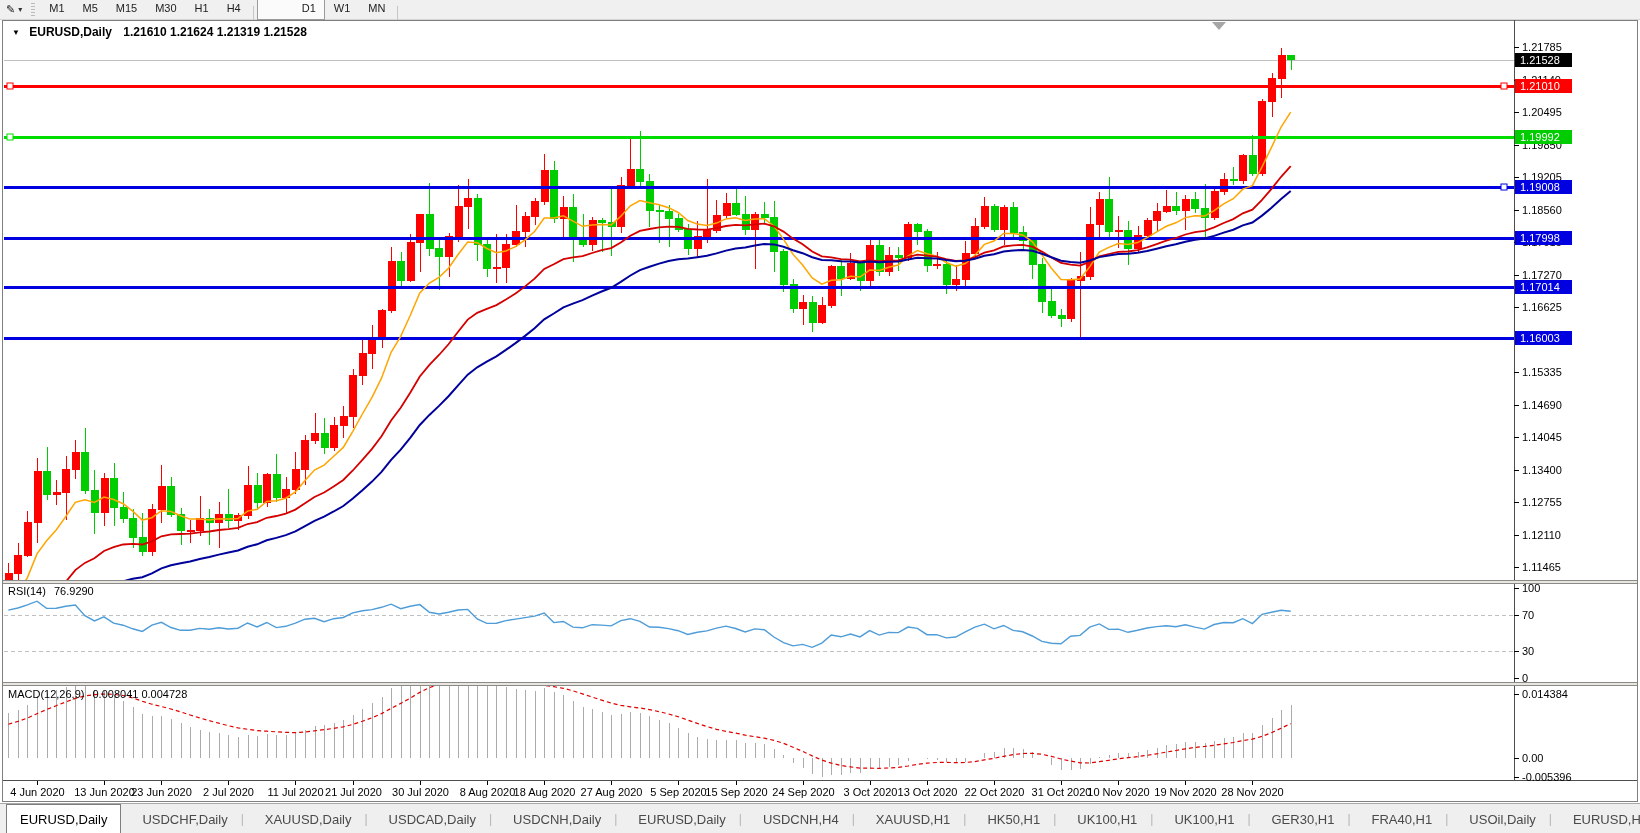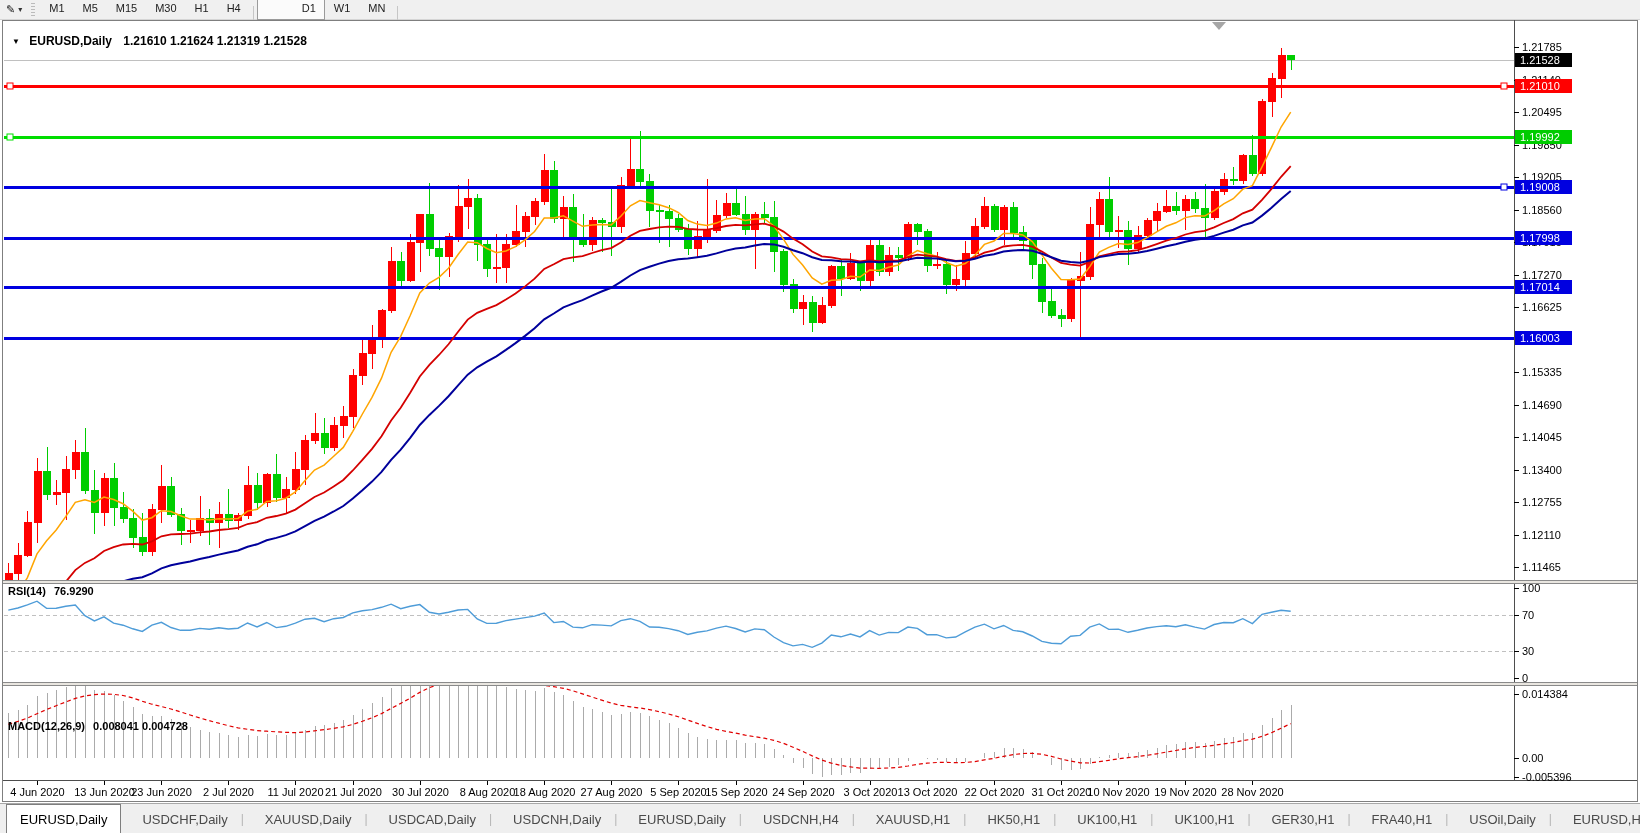--- a/index.html
+++ b/index.html
@@ -10,26 +10,26 @@
            border-bottom:1px solid #d5d5d5;display:flex;align-items:center;font-size:11px;color:#222;}
   .tool-icon{display:flex;align-items:center;padding:0 4px 0 6px;height:17px;cursor:pointer;}
   .tool-icon .glyph{font-size:11px;line-height:11px;}
   .tool-icon .caret{font-size:8px;margin-left:3px;color:#333;}
   .grip{width:4px;height:13px;margin:0 5px;background:repeating-linear-gradient(
         to bottom,#bbb 0 1px,transparent 1px 3px);}
   .tf-btn{padding:2px 8px;height:15px;line-height:13px;cursor:pointer;border:1px solid transparent;color:#222;}
   .tf-btn.active{background:#fbfbfb;border:1px solid #9a9a9a;padding-left:44px;}
   .tb-sep{width:1px;height:14px;background:#c6c6c6;margin:0 3px;}
   
-  .chart-title{position:absolute;left:12px;top:34px;font-size:12px;font-weight:700;color:#000;z-index:5;text-align:center;}
+  .chart-title{position:absolute;left:12px;top:25px;font-size:12px;font-weight:700;color:#000;z-index:5;text-align:center;}
   .chart-title .tri{font-size:8px;margin-right:6px;vertical-align:1px;cursor:pointer;}
-  .pane-label{position:absolute;font-size:11px;font-weight:700;color:#000;z-index:5;}
+  .pane-label{position:absolute;font-size:11px;font-weight:400;color:#000;z-index:5;}
   .pane-label .val{margin-left:5px;}
   #rsi-label{left:8px;top:585px;}
-  #macd-label{left:8px;top:688px;margin-top:32px;}
+  #macd-label{left:8px;top:688px;}
   svg text{font-family:"Liberation Sans",sans-serif;}
   
   .tabbar{position:absolute;left:0;top:803px;width:1640px;height:30px;background:#efefef;
           border-top:1px solid #a8a8a8;display:flex;align-items:stretch;font-size:13px;color:#4a4a4a;}
   .tab{display:flex;align-items:center;padding:0 13px;cursor:pointer;white-space:nowrap;margin-left:8px;}
   .tab.active{background:#fff;border:1px solid #7e7e7e;border-bottom:none;color:#000;margin-left:6px;}
   .tab-sep{display:flex;align-items:center;color:#b5b5b5;font-size:12px;}
 </style>
 </head>
 <body>

